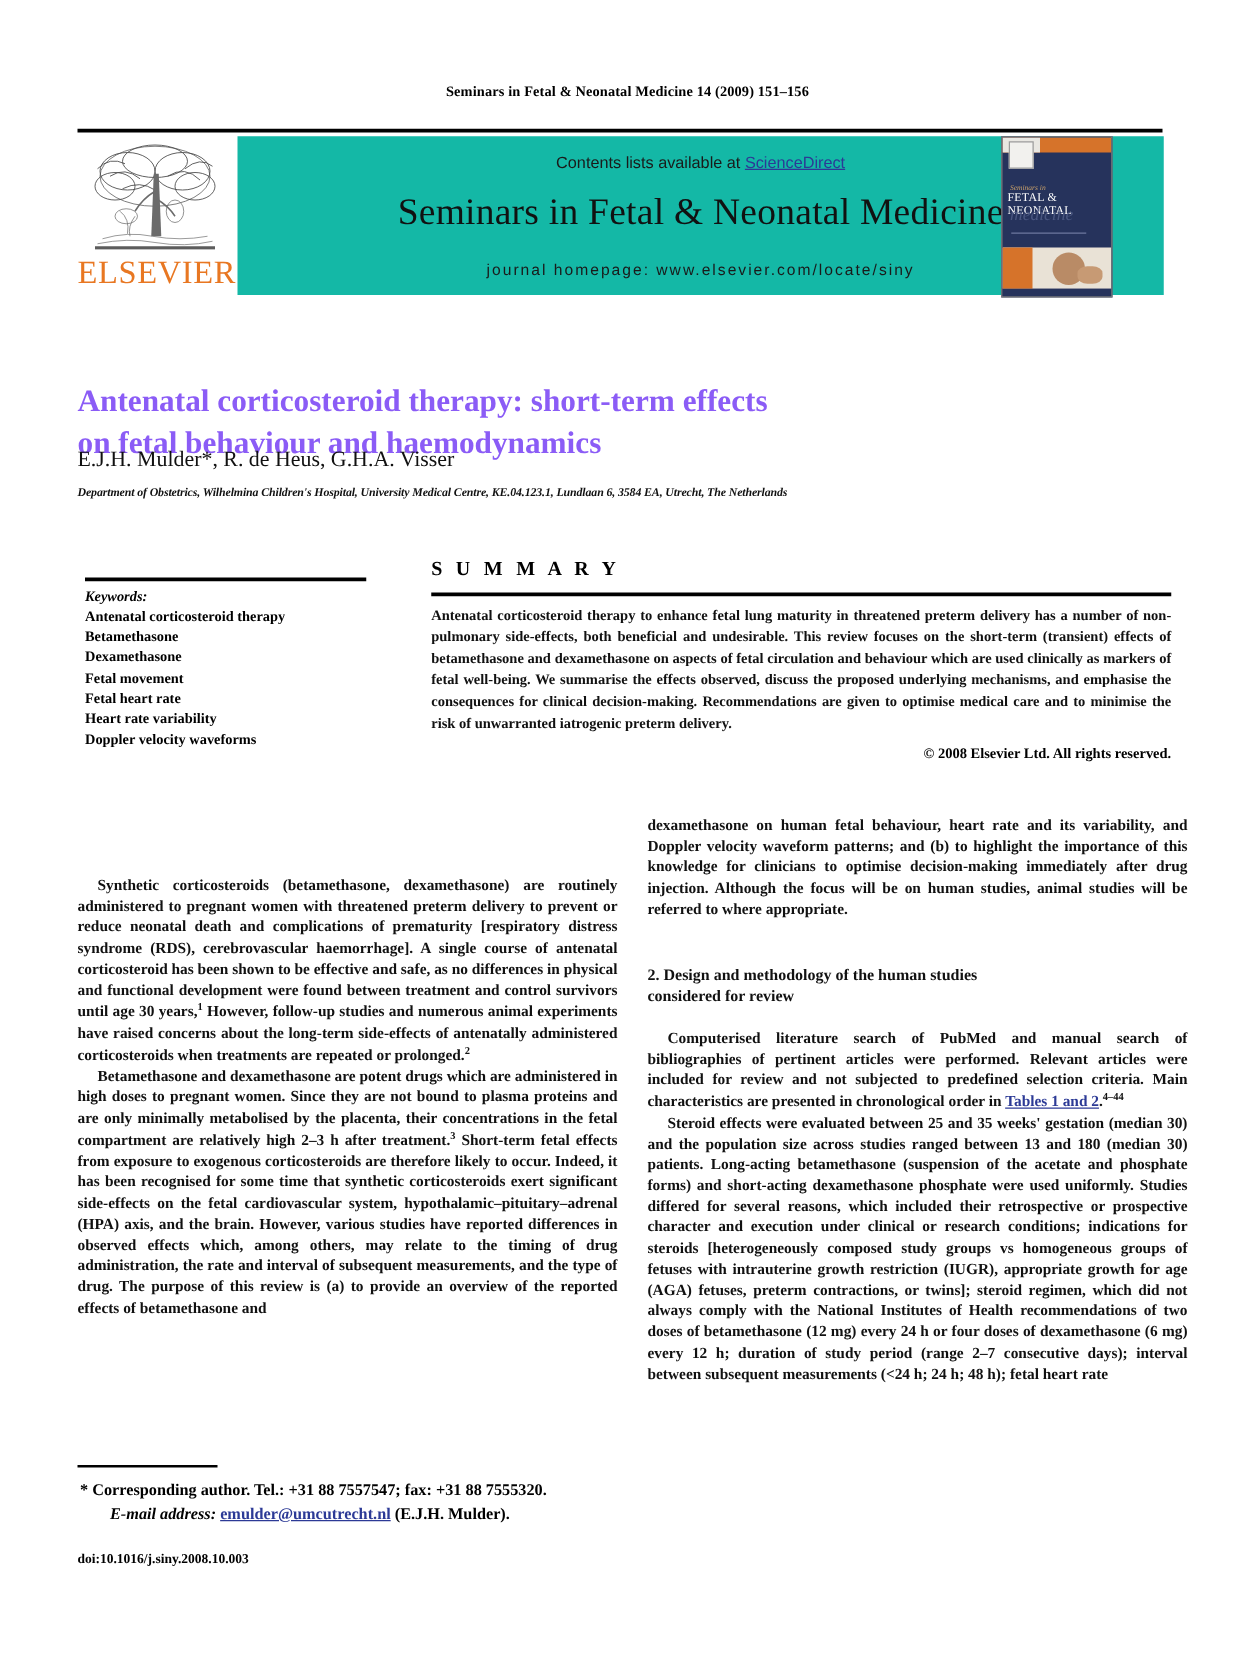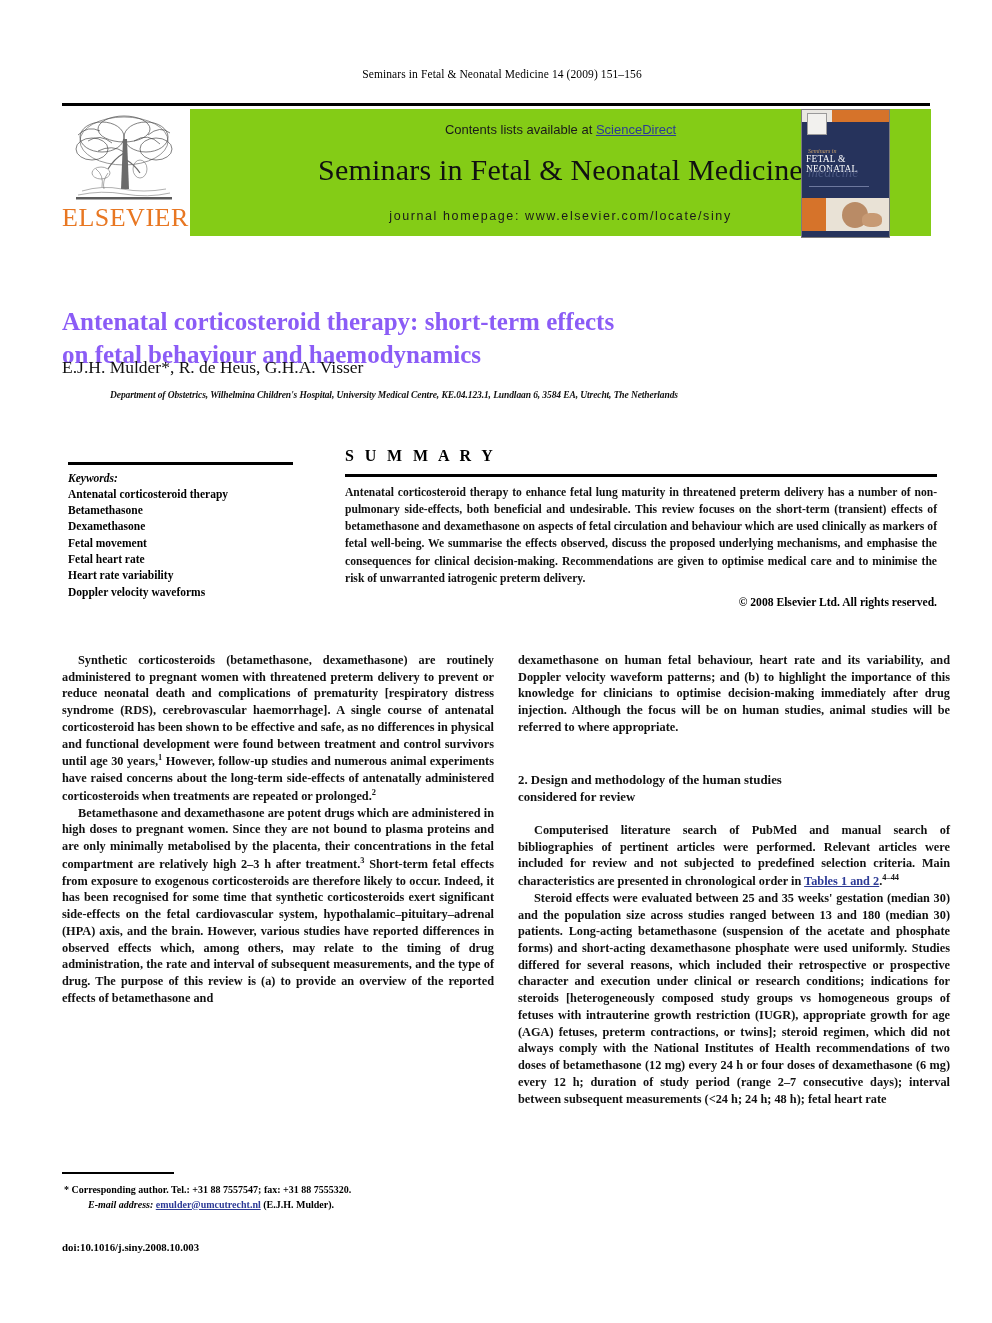--- a/index.html
+++ b/index.html
@@ -25,21 +25,21 @@
   }
 
   
   .running-head {
     position: absolute;
     left: 0; right: 0;
     top: 68px;
     text-align: center;
     font-family: "Liberation Serif", serif;
     font-size: 11.5px;
-    font-weight: normal;
+    font-weight: bold;
     letter-spacing: 0.1px;
     color: #000;
     padding-left: 12px;
   }
 
   
   .masthead {
     position: absolute;
     left: 62px;
     top: 103px;
@@ -77,21 +77,21 @@
     letter-spacing: 0.5px;
     color: #E87722;
     line-height: 1;
   }
   .journal-band {
     position: absolute;
     left: 128px;
     top: 6px;
     width: 741px;
     height: 127px;
-    background: #84cc16;
+    background: #14b8a6;
   }
   .contents-line {
     position: absolute;
     left: 0; right: 0;
     top: 13px;
     text-align: center;
     font-family: "Liberation Sans", sans-serif;
     font-size: 13px;
     color: #1a1a1a;
   }
@@ -154,21 +154,20 @@
     position: absolute;
     left: 62px;
     top: 390px;
     width: 800px;
     font-family: "Liberation Serif", serif;
     font-style: italic;
     font-weight: bold;
     font-size: 9.5px;
     letter-spacing: -0.1px;
     color: #111;
-    margin-left: 48px;
   }
 
   
   .kw-block {
     position: absolute;
     left: 68px;
     top: 462px;
     width: 225px;
   }
   .kw-rule {
@@ -248,21 +247,21 @@
     margin: 0 0 15px 0;
     text-align: left;
   }
   .sec-head.spaced { margin-top: 36px; }
   p.body-p {
     margin: 0;
     text-indent: 16px;
     text-align: justify;
     font-weight: bold;
   }
-  p.body-p.first { text-indent: 16px; }
+  p.body-p.first { text-indent: 16px; margin-top: 48px; }
   sup.ref {
     font-size: 8.4px;
     vertical-align: super;
     font-weight: bold;
   }
   .xref { color: #2c3a96; font-weight: bold; }
 
   
   .footnote-area {
     position: absolute;
@@ -271,21 +270,21 @@
     width: 432px;
   }
   .fn-rule {
     width: 112px;
     height: 2px;
     background: #000;
     margin-bottom: 9px;
   }
   .fn-line {
     font-family: "Liberation Serif", serif;
-    font-size: 10px;
+    font-size: 13px;
     font-weight: bold;
     line-height: 1.45;
     padding-left: 14px;
     text-indent: -12px;
   }
   .fn-line.indent2 { padding-left: 26px; text-indent: 0; }
   .fn-em { font-style: italic; font-weight: bold; text-align: right; }
   .fn-mail { color: #2c3a96; font-weight: bold; }
 
   .issn-block {

